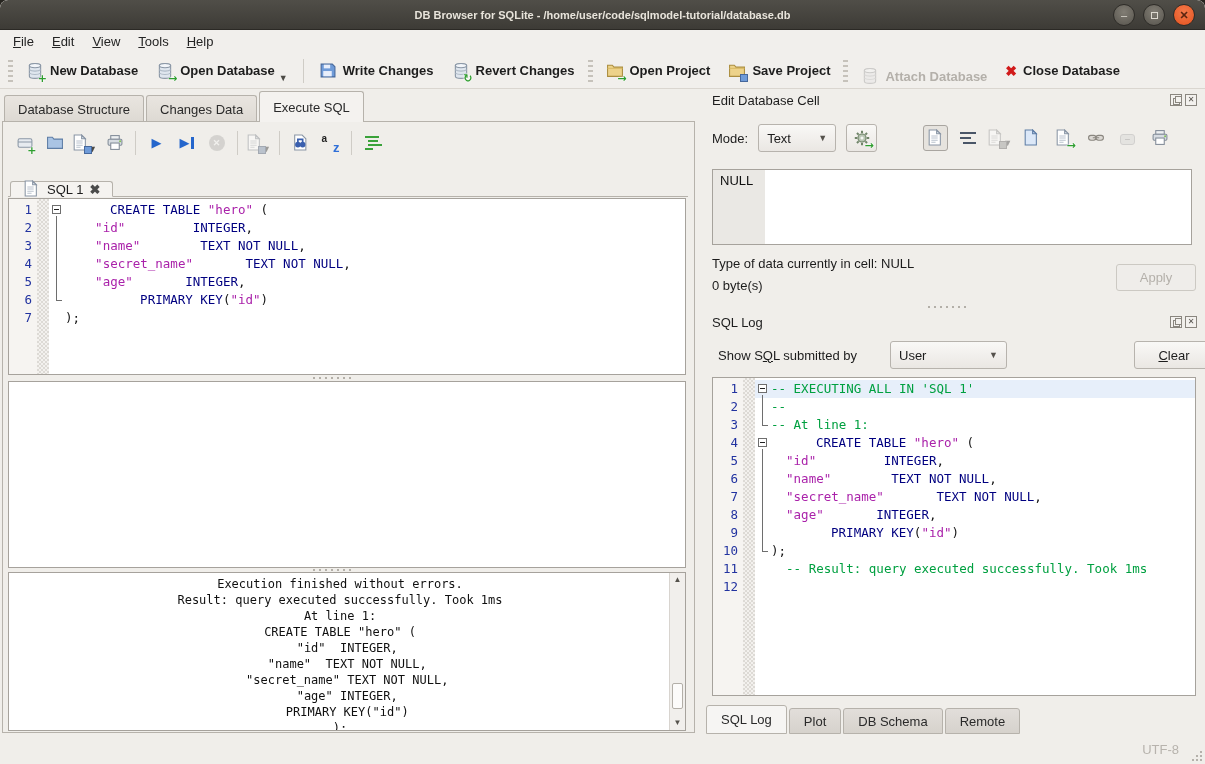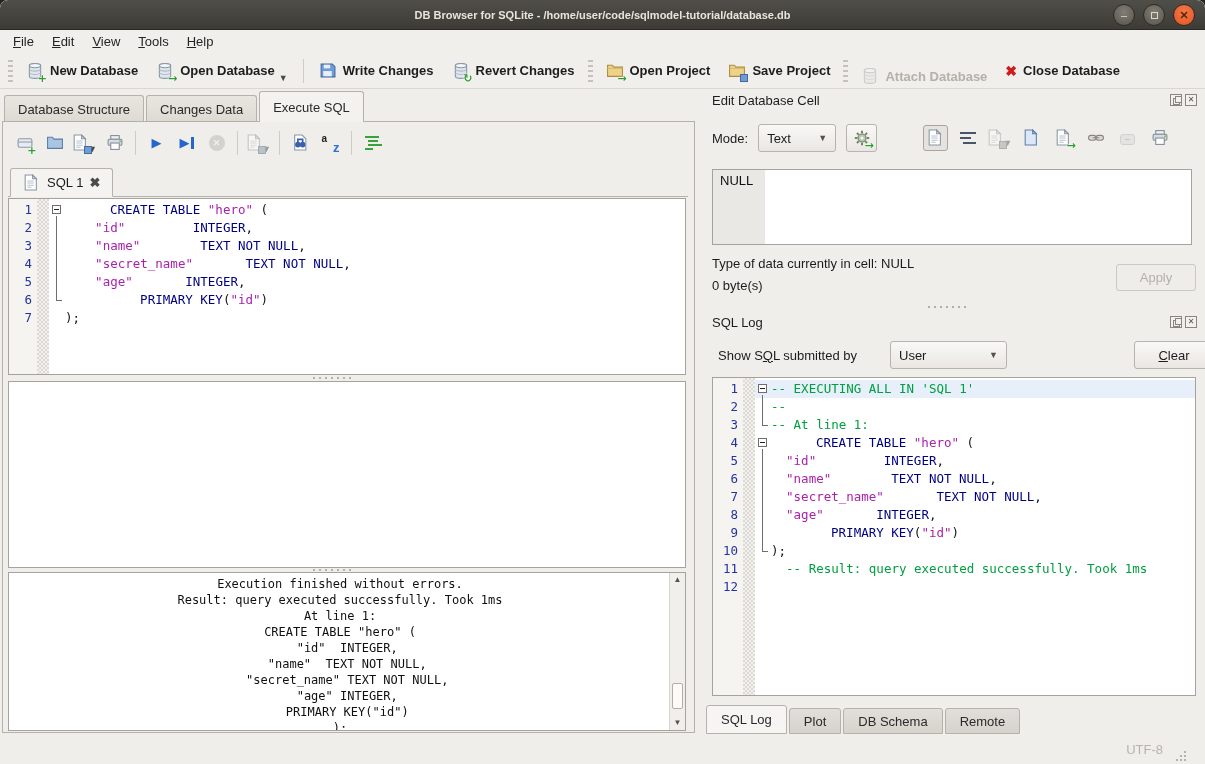--- a/index.html
+++ b/index.html
@@ -71,21 +71,21 @@
     border-radius:3px 3px 0 0;color:#2a2a2a;}
   .mtab.active{height:31px;background:#f4f2ef;position:relative;z-index:3;}
   .left-group{position:absolute;left:2px;right:5px;top:32px;bottom:2px;
     border:1px solid var(--border);background:var(--bg);}
   
   .sql-toolbar{position:absolute;left:8px;top:3px;height:36px;display:flex;align-items:center;gap:3px;}
   .sbtn{width:27px;height:27px;display:flex;align-items:center;justify-content:center;border-radius:3px;}
   .sbtn.disabled{opacity:.5;filter:grayscale(.6);}
   
   .sqltab-row{position:absolute;left:5px;right:6px;top:45px;height:30px;border-bottom:1px solid var(--border);}
-  .sqltab{position:absolute;left:2px;bottom:-1px;height:29px;padding:0 12px;display:flex;align-items:center;gap:6px;
+  .sqltab{position:absolute;left:2px;bottom:-1px;height:16px;padding:0 12px;display:flex;align-items:center;gap:6px;
     background:#f5f3f0;border:1px solid var(--border);border-bottom:1px solid #f5f3f0;border-radius:3px 3px 0 0;}
   .closex{color:#4b4b4b;font-size:13px;font-weight:bold;}
   
   .codepane{position:absolute;background:#fff;border:1px solid var(--boxborder);overflow:hidden;}
   .editor{left:5px;right:8px;top:76px;height:177px;}
   .gutter-bg{position:absolute;left:0;top:0;bottom:0;background:#f6f4f1;border-right:0;}
   .checker-bg{position:absolute;top:0;bottom:0;width:12px;background-color:#f3f1ee;
     background-image:linear-gradient(45deg,#dddad5 25%,transparent 25%,transparent 75%,#dddad5 75%),
       linear-gradient(45deg,#dddad5 25%,transparent 25%,transparent 75%,#dddad5 75%);
     background-size:4px 4px;background-position:0 0,2px 2px;}
@@ -147,21 +147,21 @@
   .typeline{position:absolute;left:12px;top:167px;}
   .byteline{position:absolute;left:12px;top:189px;}
   .applybtn{position:absolute;left:416px;top:175px;width:80px;height:27px;}
   .showrow{position:absolute;left:18px;right:8px;top:251px;height:30px;display:flex;align-items:center;}
   .sqllogbox{left:12px;top:288px;width:484px;height:319px;}
   .bottom-tabs{position:absolute;left:6px;top:615px;height:30px;display:flex;align-items:flex-end;gap:2px;}
   .btab{height:26px;padding:0 14px;display:flex;align-items:center;background:linear-gradient(#e2deda,#d6d2cc);
     border:1px solid var(--border);border-radius:3px 3px 0 0;color:#2a2a2a;}
   .btab.active{height:29px;background:#f6f5f3;}
   
-  .statusbar{position:absolute;left:0;right:16px;bottom:0;height:29px;background:var(--bg);padding-left:31px;}
+  .statusbar{position:absolute;left:0;right:0;bottom:0;height:29px;background:var(--bg);padding-left:31px;}
   .statusbar .enc{position:absolute;right:26px;top:7px;color:#b7b3ad;}
   .grip-corner{position:absolute;right:3px;bottom:3px;width:14px;height:14px;}
   .grip-corner i{position:absolute;width:2px;height:2px;background:#b5b1ab;}
 </style>
 </head>
 <body>
 
 <div class="window">
 
   <div class="titlebar">

